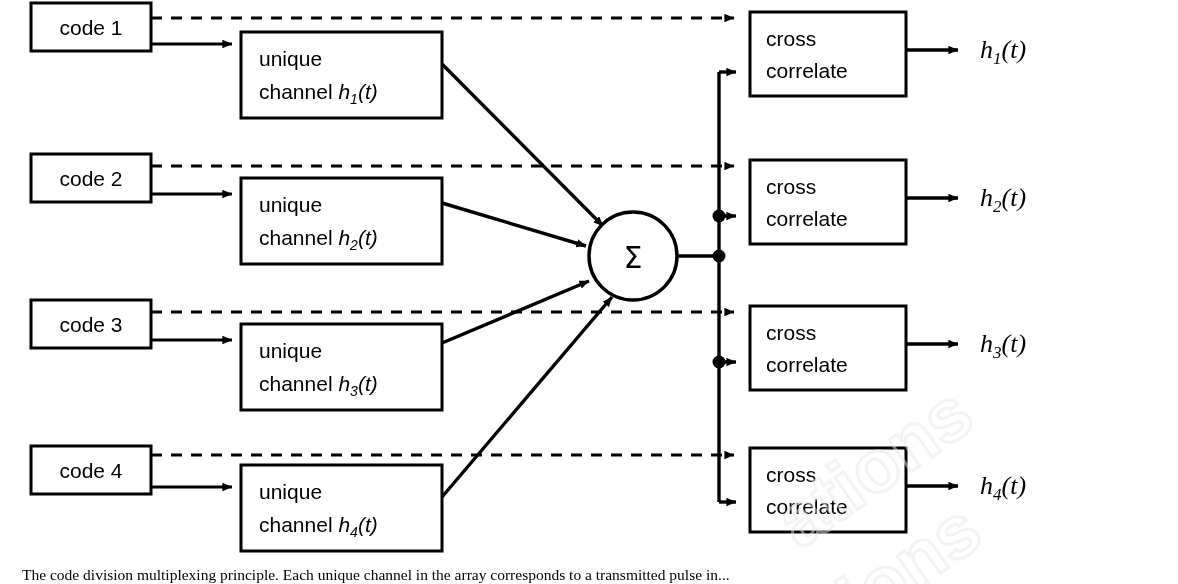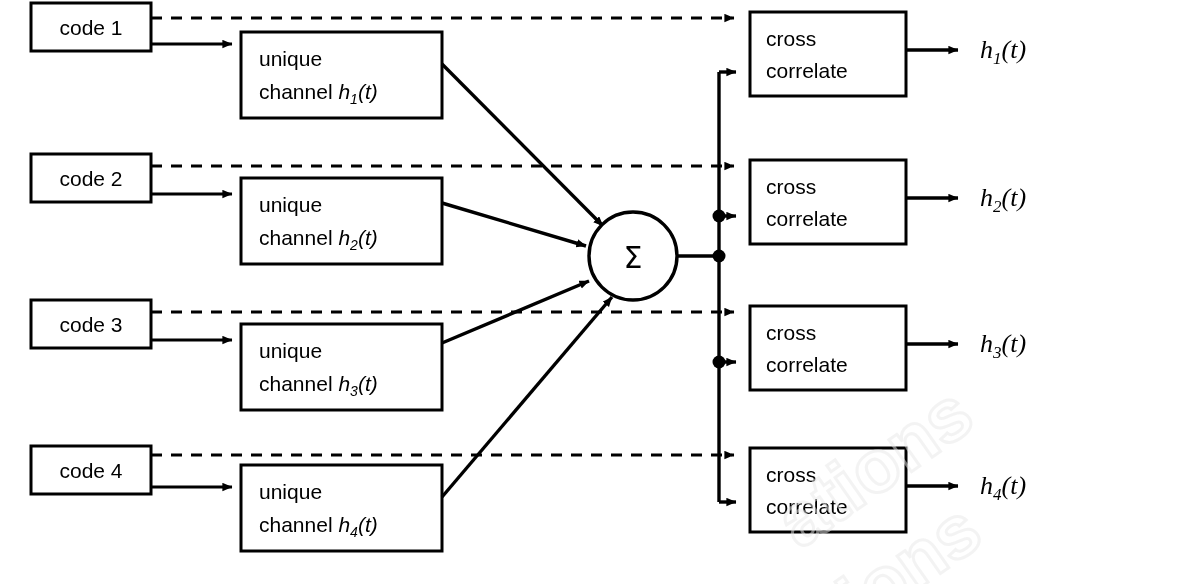--- a/index.html
+++ b/index.html
@@ -259,14 +259,15 @@
     </text>
   </svg>
 
   <svg class="watermark" viewBox="0 0 420 300">
     <g transform="rotate(-35 210 150)">
       <text class="wm-text" x="20" y="110">ations</text>
       <text class="wm-text" x="-40" y="210">ations</text>
     </g>
   </svg>
 
+  <div class="caption">The code division multiplexing principle. Each unique channel in the array corresponds to a transmitted pulse in...</div>
 
 </div>
 
 </body></html>

